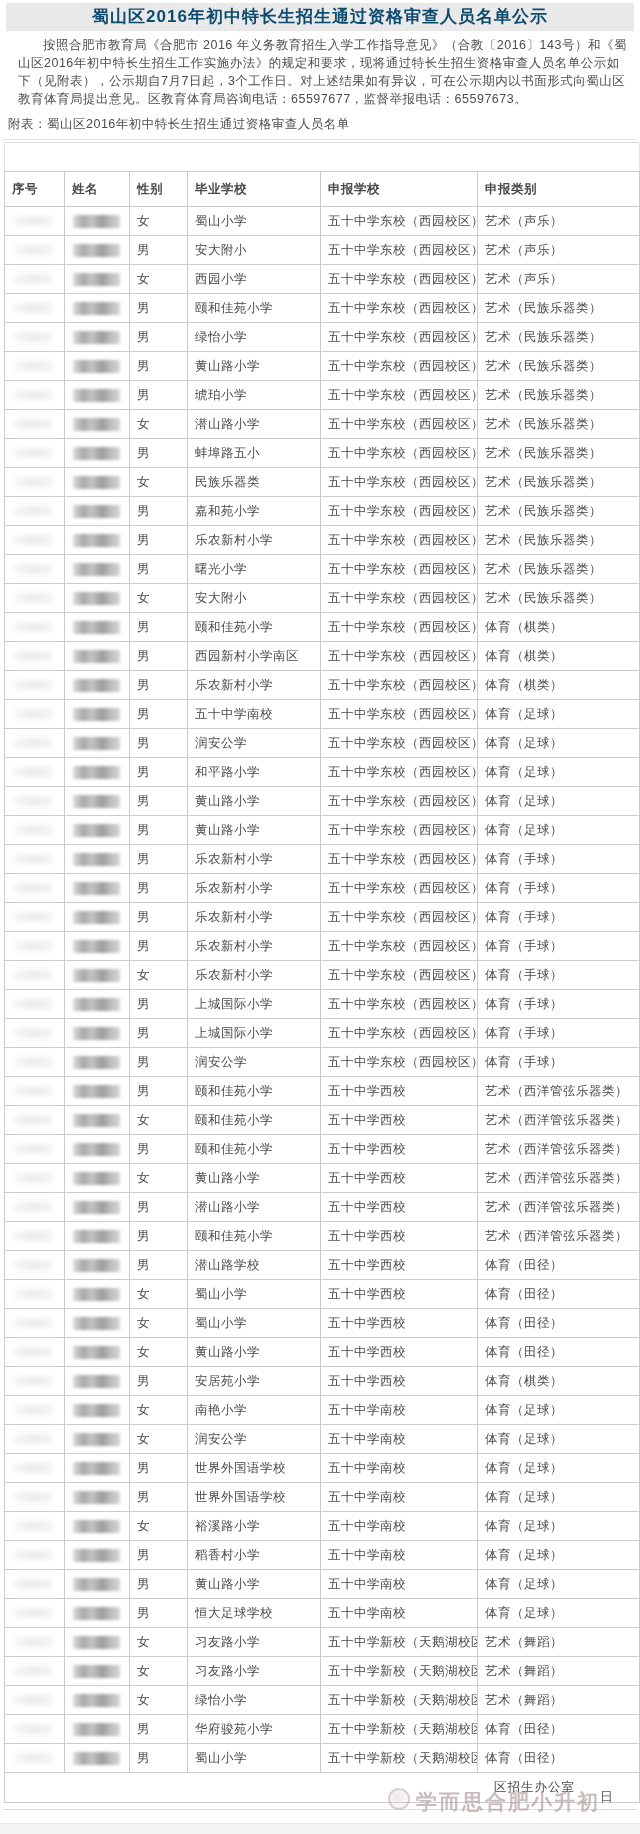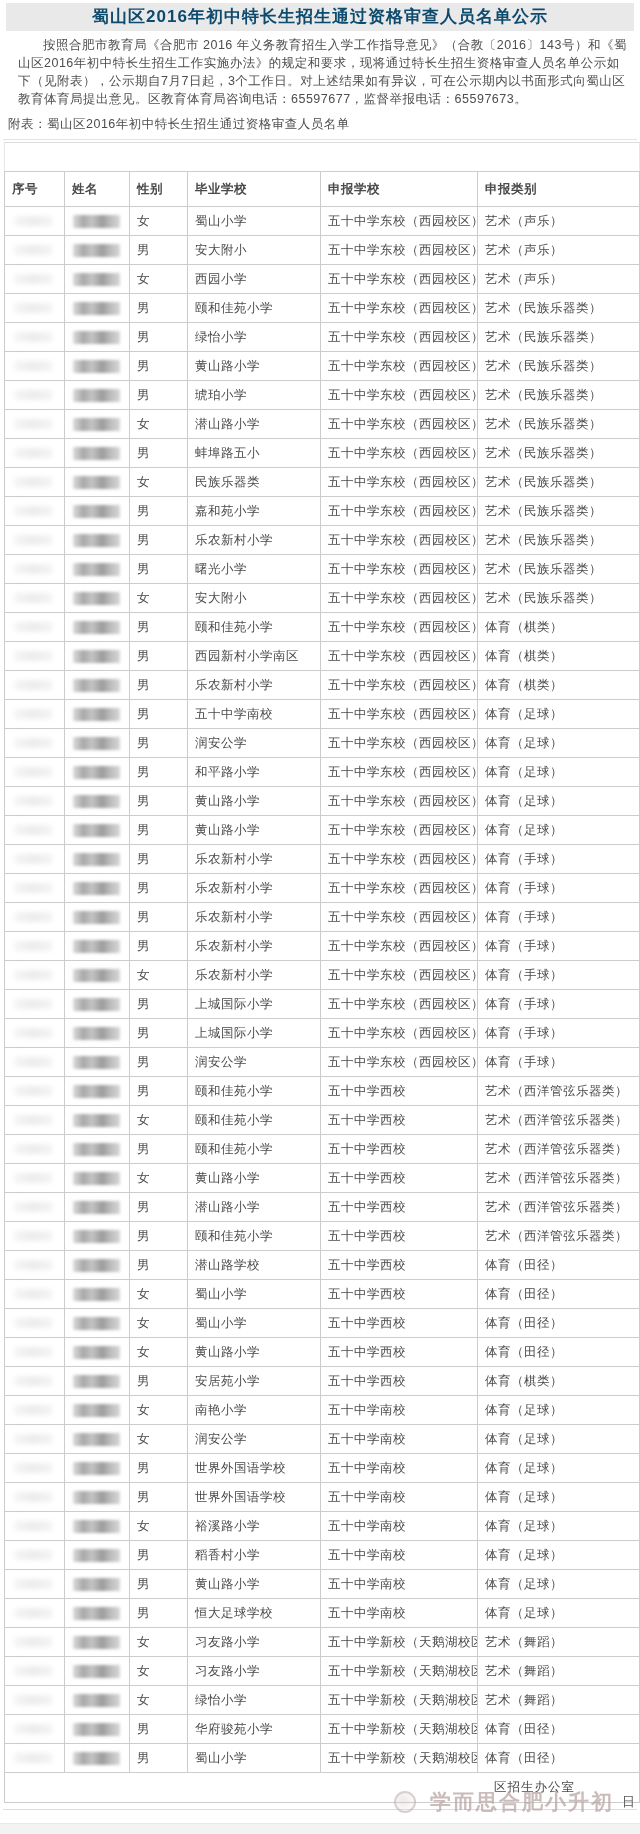--- a/index.html
+++ b/index.html
@@ -46,21 +46,21 @@
   .blur-serial{
     width:38px;height:10px;margin-left:2px;border-radius:1px;
     background:linear-gradient(90deg,#f6f6f6,#ececec,#f4f4f4);
     filter:blur(2px);
   }
   .bottom-rule{border:none;border-top:1px solid #dcdcdc;margin:6px 0 0 0;}
   .wm-row{
     position:relative;height:30px;margin-top:-24px;pointer-events:none;
   }
   .wm-inner{
-    position:absolute;right:2px;top:2px;display:flex;align-items:center;gap:14px;
+    position:absolute;right:24px;top:2px;display:flex;align-items:flex-start;gap:6px;
   }
   .wm-logo{
     width:22px;height:22px;border-radius:50%;
     border:2px solid rgba(190,175,175,0.55);box-sizing:border-box;
     background:radial-gradient(circle at 40% 40%, rgba(215,200,200,0.4), rgba(255,255,255,0));
   }
   .wm-text{
     font-size:21px;font-weight:bold;color:rgba(186,166,166,0.75);
     letter-spacing:2px;white-space:nowrap;
   }

